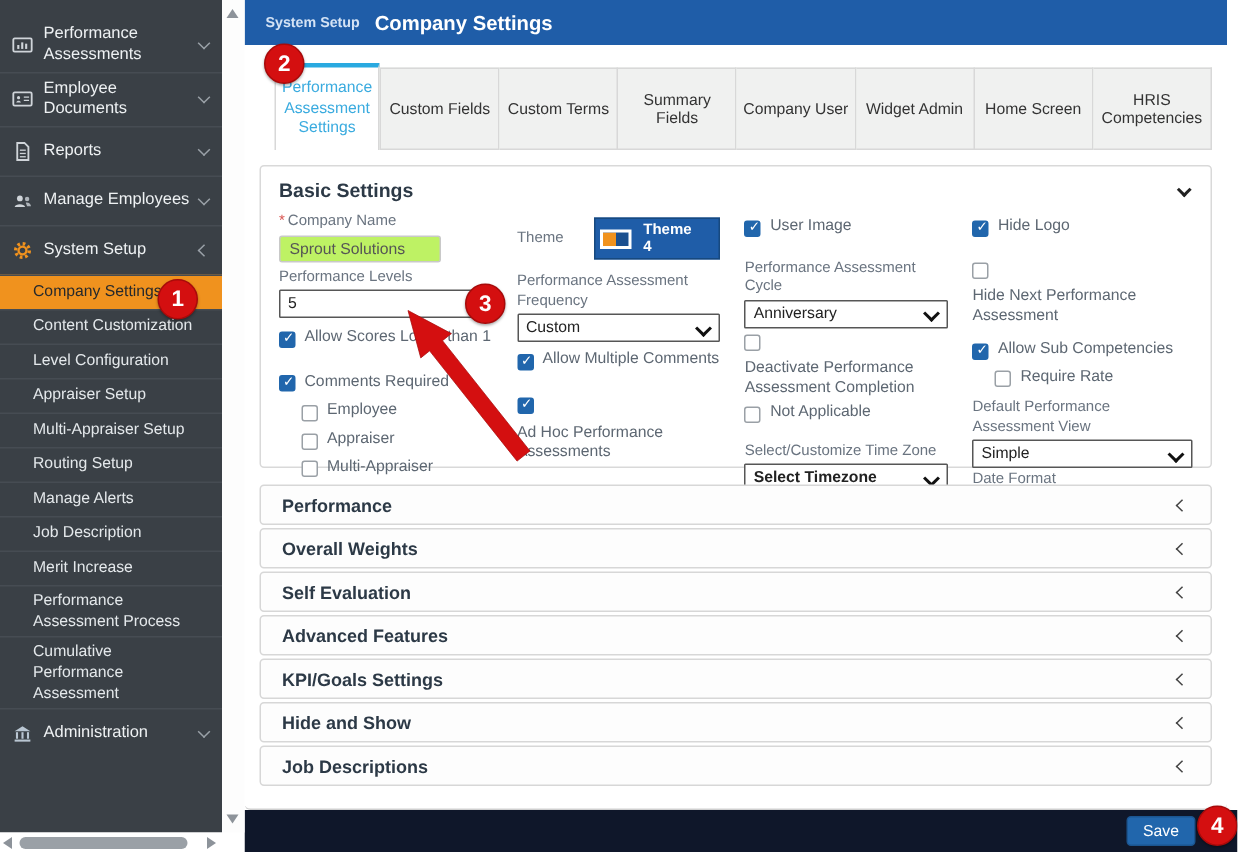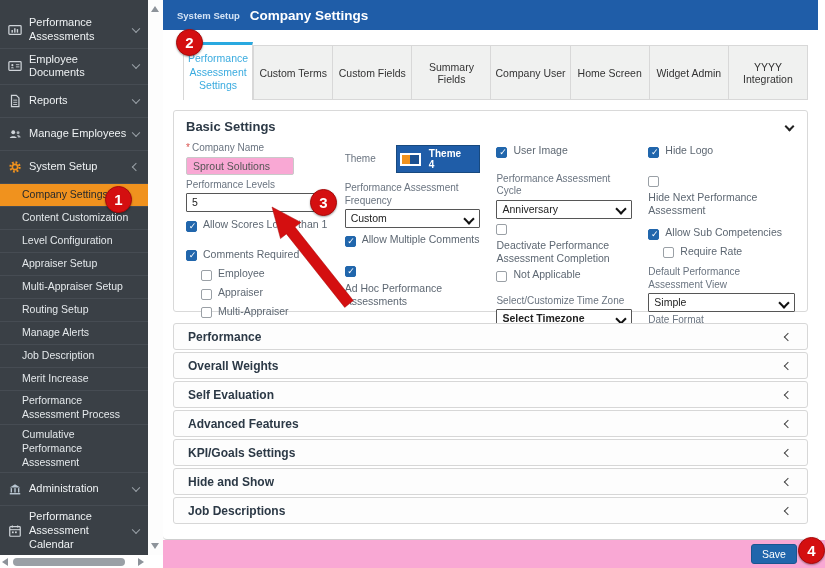--- a/index.html
+++ b/index.html
@@ -50,21 +50,21 @@
                 color:#3aabdf; line-height:1.3; }
 
   
   .panel { margin:10px 0 0 0; border:1px solid #d9d9d9; border-radius:3px; background:#fff; height:202px; padding:8px 12px 0 12px; position:relative; }
   .panel-title { font-size:13px; font-weight:bold; color:#2c3946; }
   .panel-collapse { position:absolute; right:14px; top:12px; width:7px; height:7px; border-right:2px solid #222; border-bottom:2px solid #222; transform:rotate(45deg); cursor:pointer; }
   .grid { display:grid; grid-template-columns:1.05fr 1fr 1fr 1.08fr; column-gap:16px; margin-top:6px; }
 
   .flabel { font-size:10px; color:#6a7480; margin:6px 0 2px; line-height:1.25; }
   .req { color:#d9534f; margin-right:2px; }
-  .tinput { width:108px; height:18px; border:1px solid #c9c9c9; border-radius:2px; font-size:10.5px; color:#555; padding:0 6px; line-height:17px; background:#f9a8d4; }
+  .tinput { width:108px; height:18px; border:1px solid #c9c9c9; border-radius:2px; font-size:10.5px; color:#555; padding:0 6px; line-height:17px; background:#bef264; }
   .sel { position:relative; height:19px; border:1px solid #565656; border-radius:1px; background:#fff; font-size:10.5px; color:#222; padding:0 18px 0 5px; line-height:17px; cursor:pointer; white-space:nowrap; overflow:hidden; }
   .sel::after { content:""; position:absolute; right:6px; top:4.5px; width:6px; height:6px; border-right:2px solid #111; border-bottom:2px solid #111; transform:rotate(45deg); }
 
   .cbrow { display:flex; align-items:flex-end; gap:6px; font-size:10.5px; color:#5d6772; line-height:1.3; }
   .cb { flex:0 0 11px; width:11px; height:11px; border-radius:2px; border:1px solid #9aa0a6; background:#fff; display:inline-block; }
   .cb.on { border-color:#2166ac; background:#2166ac; position:relative; }
   .cb.on::after { content:"\2713"; font-family:"DejaVu Sans", sans-serif; position:absolute; left:0; top:-1px; width:11px; text-align:center; font-size:9px; color:#fff; }
   .indent { margin-left:15px; }
 
   .theme-row { display:flex; align-items:center; margin-top:5px; }
@@ -73,21 +73,21 @@
   .theme-btn .tlabel { color:#fff; font-size:10px; font-weight:bold; }
 
   
   .acc-group { margin-top:11px; }
   .acc { position:relative; height:27px; margin-bottom:2px; border:1px solid #d7d7d7; border-radius:3px; background:#fdfdfd;
          display:flex; align-items:center; padding:0 14px; cursor:pointer; }
   .acc .acc-title { font-size:12px; font-weight:bold; color:#2c3946; }
   .acc .chevL { position:absolute; right:16px; top:10px; width:6px; height:6px; border-left:1.5px solid #444; border-bottom:1.5px solid #444; transform:rotate(45deg); }
 
   
-  .footer { height:28px; flex:0 0 28px; background:#f9a8d4; display:flex; align-items:center; justify-content:flex-end; padding-right:28px; }
+  .footer { height:28px; flex:0 0 28px; background:#0f172a; display:flex; align-items:center; justify-content:flex-end; padding-right:28px; }
   .save-btn { width:46px; height:20px; background:#2166ac; color:#fff; border:1px solid #1b5590; border-radius:3px; font-size:10.5px; font-family:"Liberation Sans",sans-serif; cursor:pointer; }
 
   
   .anno { position:absolute; z-index:100; width:27px; height:27px; border-radius:50%; background:#d40f10; border:1px solid #a80a0a;
           color:#fff; font-size:15px; font-weight:bold; display:flex; align-items:center; justify-content:center; box-shadow:0 1px 2px rgba(0,0,0,.35); }
   #anno1 { left:105px; top:186px; }
   #anno2 { left:176px; top:29px; }
   #anno3 { left:310px; top:189px; }
   #anno4 { left:798px; top:537px; }
   #arrow-overlay { position:absolute; left:0; top:0; width:825px; height:568px; z-index:90; pointer-events:none; }
@@ -205,34 +205,20 @@
               <rect x="3" y="7" width="1.6" height="5" fill="#b9c6d2"></rect>
               <rect x="7.2" y="7" width="1.6" height="5" fill="#b9c6d2"></rect>
               <rect x="11.4" y="7" width="1.6" height="5" fill="#b9c6d2"></rect>
               <rect x="2" y="12.6" width="12" height="1.6" fill="#b9c6d2"></rect>
             </svg>
         </span>
         <span class="lbl">Administration</span>
         <span class="chev down"></span>
       </div>
 
-      <div class="side-item" style="min-height:48px;">
-        <span class="icn">
-          <svg viewBox="0 0 16 16" width="14" height="14">
-              <rect x="2" y="3" width="12" height="11" rx="1" fill="none" stroke="#cfd4d9" stroke-width="1.4"></rect>
-              <line x1="2" y1="6.5" x2="14" y2="6.5" stroke="#cfd4d9" stroke-width="1.2"></line>
-              <line x1="5" y1="1.8" x2="5" y2="4" stroke="#cfd4d9" stroke-width="1.4"></line>
-              <line x1="11" y1="1.8" x2="11" y2="4" stroke="#cfd4d9" stroke-width="1.4"></line>
-              <rect x="4.5" y="8.5" width="2" height="2" fill="#cfd4d9"></rect>
-              <rect x="8" y="8.5" width="2" height="2" fill="#cfd4d9"></rect>
-            </svg>
-        </span>
-        <span class="lbl" style="max-width:108px;">Performance Assessment Calendar</span>
-        <span class="chev down"></span>
-      </div>
     </div>
 
     <div class="vscroll">
       <span class="tri up"></span>
       <span class="tri dn"></span>
     </div>
     <div class="hscroll">
       <span class="tri lf"></span>
       <span class="hthumb"></span>
       <span class="tri rt"></span>
@@ -242,27 +228,27 @@
   <div class="main">
     <div class="blue-header">
       <span class="crumb">System Setup</span>
       <span class="page-title">Company Settings</span>
     </div>
 
     <div class="content">
 
       <div class="tabs">
         <div class="tab active">Performance Assessment Settings</div>
+        <div class="tab">Custom Fields</div>
         <div class="tab">Custom Terms</div>
-        <div class="tab">Custom Fields</div>
         <div class="tab">Summary Fields</div>
         <div class="tab">Company User</div>
+        <div class="tab">Widget Admin</div>
         <div class="tab">Home Screen</div>
-        <div class="tab">Widget Admin</div>
-        <div class="tab">YYYY Integration</div>
+        <div class="tab">HRIS Competencies</div>
       </div>
 
       <div class="panel">
         <div class="panel-title">Basic Settings</div>
         <span class="panel-collapse"></span>
 
         <div class="grid">
 
           <div>
             <div class="flabel" style="margin-top:2px;"><span class="req">*</span><span>Company Name</span></div>

